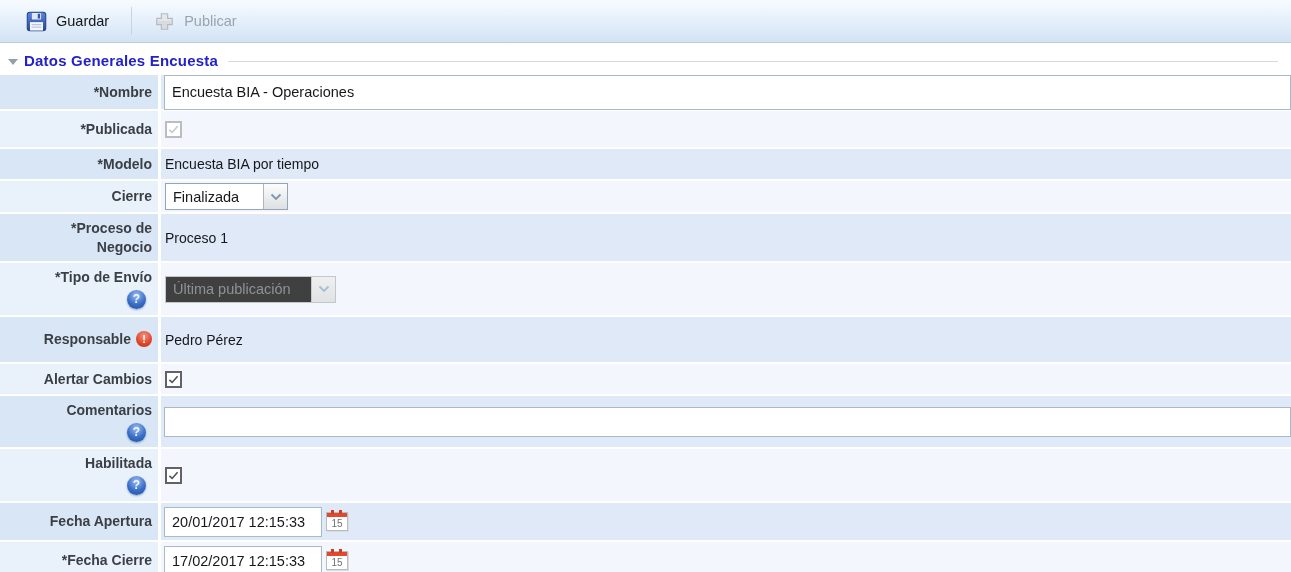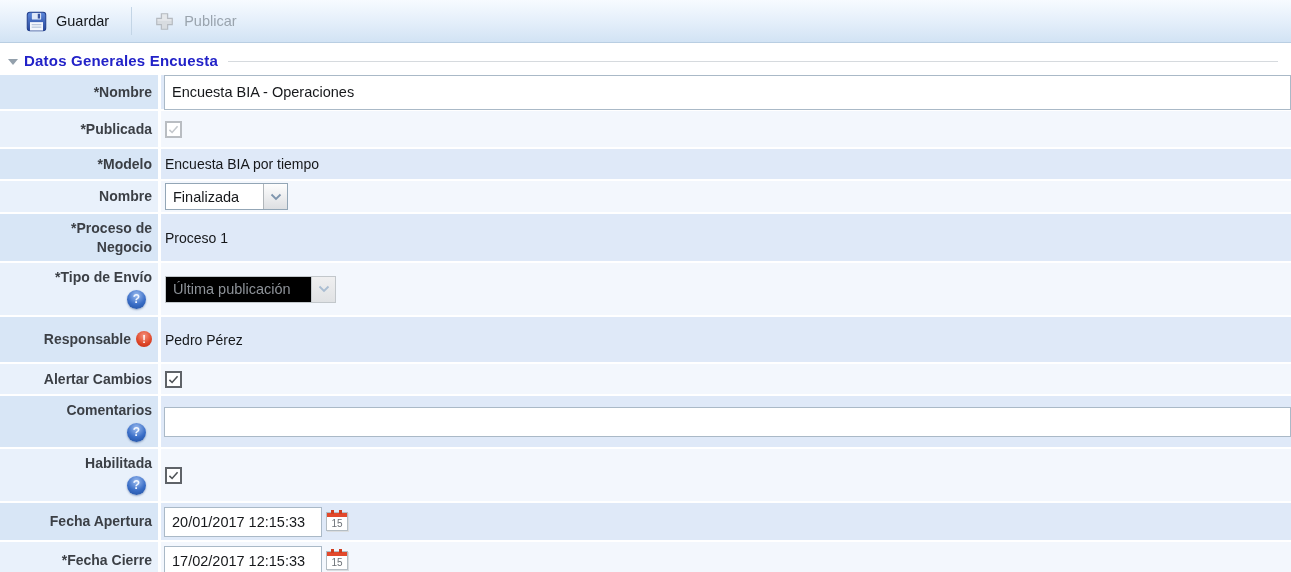--- a/index.html
+++ b/index.html
@@ -53,21 +53,21 @@
   .cb{ width:17px; height:17px; border:2px solid #5f6368; background:#fff;
     display:inline-flex; align-items:center; justify-content:center; cursor:pointer;}
   .cb svg{ width:13px; height:13px; }
   .cb.dis{ border-color:#b9bdc2; cursor:default; }
 
   
   .combo{ display:inline-flex; height:27px; border:1px solid #93a6b6; background:#fff; cursor:pointer;}
   .combo-text{ padding:0 7px; font-size:14.5px; color:#16181b; display:flex; align-items:center;}
   .combo-btn{ width:24px; border-left:1px solid #b1b6ba;
     background:linear-gradient(#fdfdfd,#dddfe2); display:flex; align-items:center; justify-content:center;}
-  .combo.dis{ border-color:#c2c7cb; background:#000000; cursor:default;}
+  .combo.dis{ border-color:#c2c7cb; background:#404040; cursor:default;}
   .combo.dis .combo-text{ color:#8d9298; }
   .combo.dis .combo-btn{ background:linear-gradient(#efeff0,#e0e2e4); border-left-color:#c6cacd;}
   .w-estado .combo-text{ width:97px; }
   .w-tipo  .combo-text{ width:145px; }
 
   
   .help{ width:19px; height:19px; border-radius:50%; margin:3px 6px 0 0;
     background:radial-gradient(circle at 50% 28%, #9dbdf0, #3a6ec7 55%, #1d4c9c);
     color:#f2f7ff; font-size:12px; font-weight:bold; display:inline-flex;
     align-items:center; justify-content:center; cursor:pointer;
@@ -157,21 +157,21 @@
     <div class="cell-label">
         <span class="lbl">*Modelo</span>
       </div>
     <div class="cell-value">
         <span class="static-val">Encuesta BIA por tiempo</span>
       </div>
   </div>
 
   <div class="row even" style="height:31px">
     <div class="cell-label">
-        <span class="lbl">Nombre</span>
+        <span class="lbl">Cierre</span>
       </div>
     <div class="cell-value">
       <span class="combo w-estado">
         <span class="combo-text">Finalizada</span>
         <span class="combo-btn">
           <svg width="12" height="8" viewBox="0 0 12 8">
               <path d="M1.5 1.5 L6 6 L10.5 1.5" stroke="#7e95ad" stroke-width="1.8" fill="none"></path>
             </svg>
         </span>
       </span>

